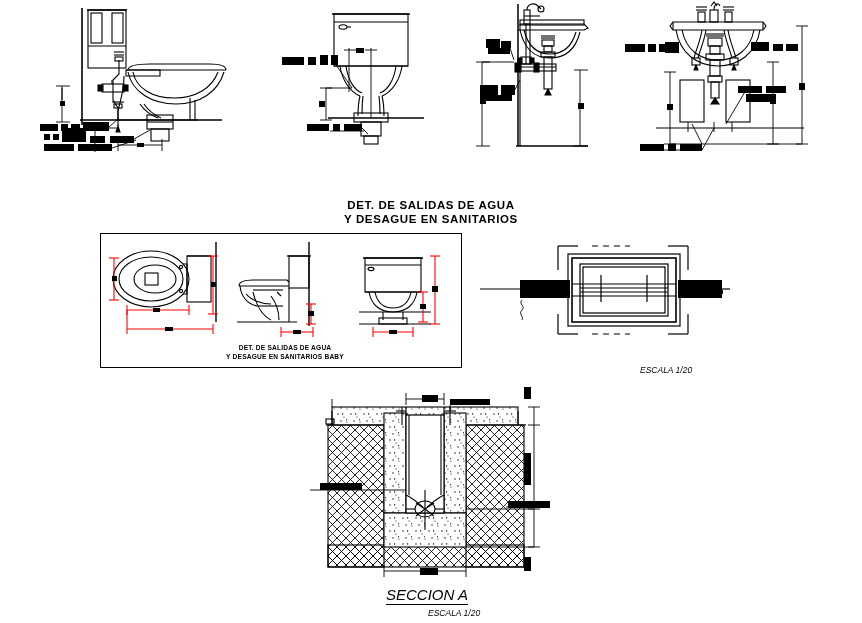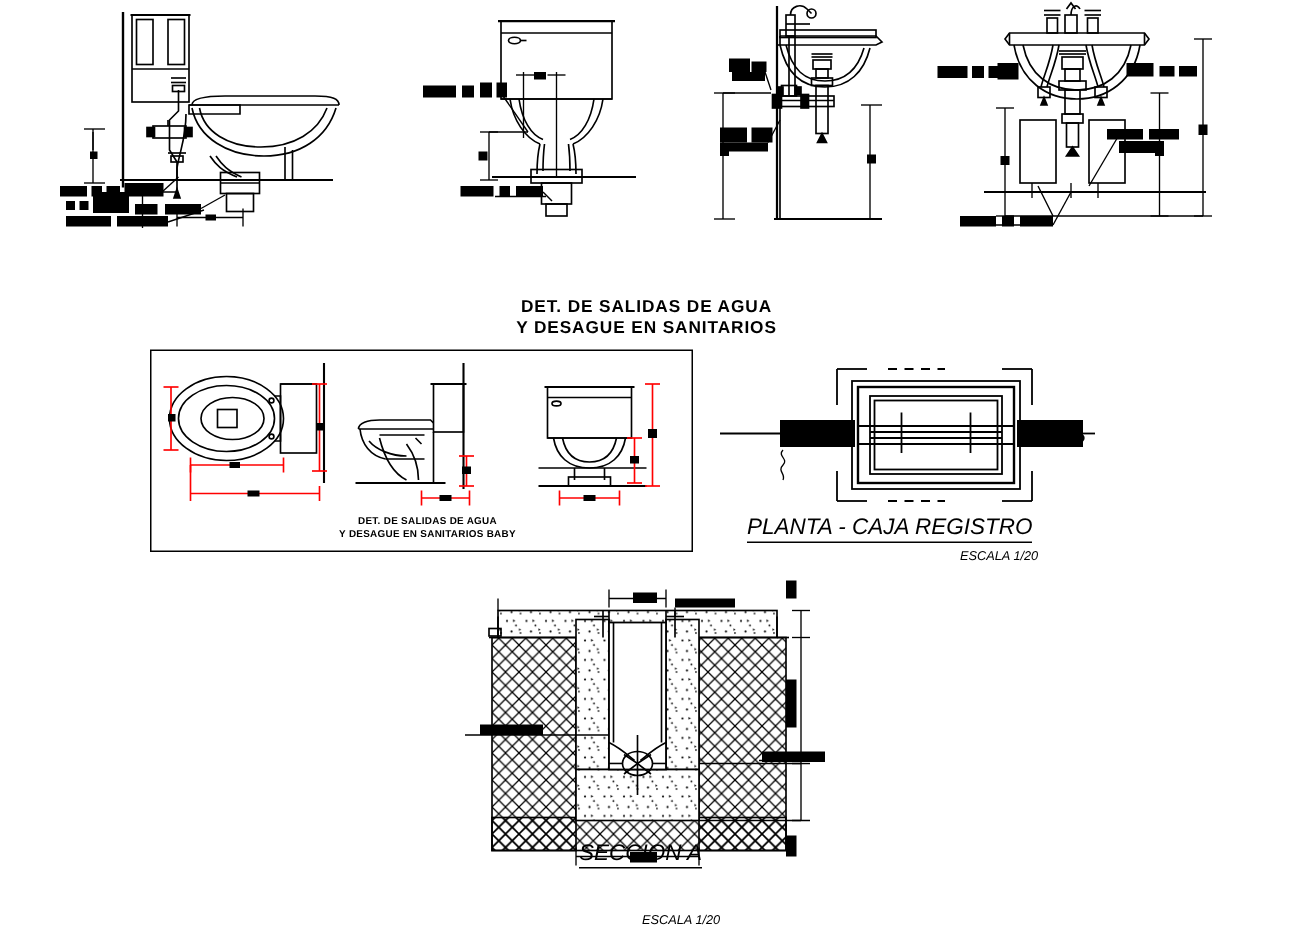--- a/index.html
+++ b/index.html
@@ -456,21 +456,20 @@
         <rect x="198" y="38" width="44" height="18" fill="#000" stroke="none"></rect>
         <line x1="0" y1="47" x2="40" y2="47"></line>
         <line x1="242" y1="47" x2="250" y2="47"></line>
 
         <path d="M42 58 C38 62 46 64 42 68 C38 72 44 74 42 78" stroke-width="0.9"></path>
         <circle cx="240" cy="50" r="2.5"></circle>
       </g>
     </svg>
   </div>
 
-  <div class="cap cap-main" style="left:498px;top:343px;">PLANTA - CAJA REGISTRO</div>
   <div class="cap cap-sub" style="left:640px;top:365px;">ESCALA 1/20</div>
 
   <div class="abs" style="left:310px;top:385px;">
     <svg width="250" height="195" viewBox="0 0 250 195">
       <defs>
         <pattern id="soil" width="9" height="9" patternUnits="userSpaceOnUse">
           <path d="M0 0 L9 9 M9 0 L0 9" stroke="#000" stroke-width="0.85" fill="none"></path>
         </pattern>
         <pattern id="concrete" width="13" height="13" patternUnits="userSpaceOnUse">
           <rect width="13" height="13" fill="#fff"></rect>
@@ -553,16 +552,16 @@
       </g>
       <g fill="none" stroke="#000" stroke-width="0.9">
         <line x1="0" y1="105" x2="52" y2="105"></line>
         <line x1="52" y1="105" x2="96" y2="105"></line>
         <line x1="140" y1="20" x2="140" y2="26"></line>
         <line x1="196" y1="122" x2="240" y2="122"></line>
       </g>
     </svg>
   </div>
 
-  <div class="cap cap-main" style="left:386px;top:560px;">SECCION A</div>
+  <div class="cap cap-main" style="left:386px;top:586px;">SECCION A</div>
   <div class="cap cap-sub" style="left:428px;top:608px;">ESCALA 1/20</div>
 
 </div>
 
 </body></html>

